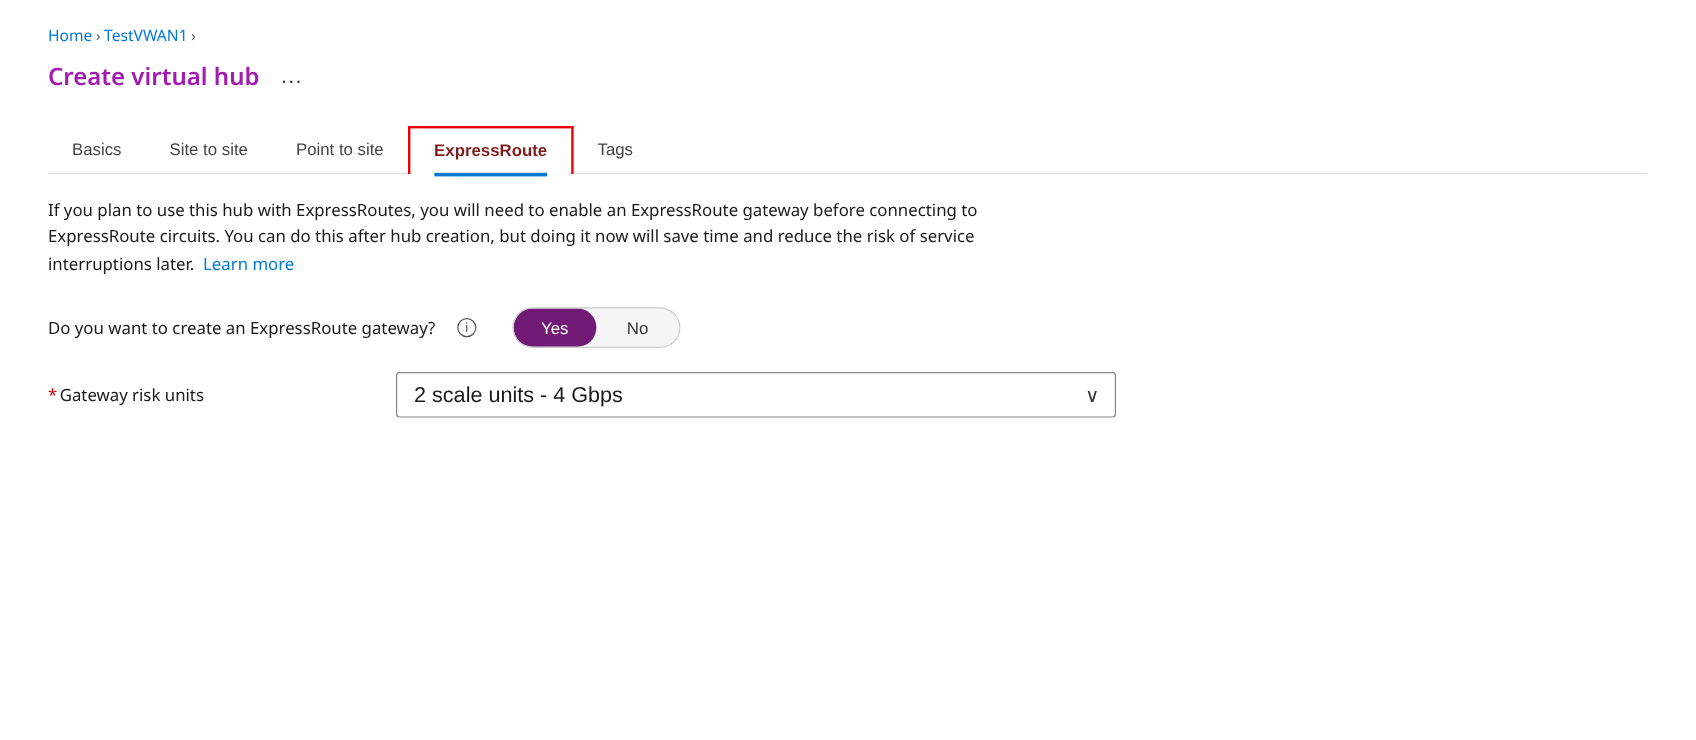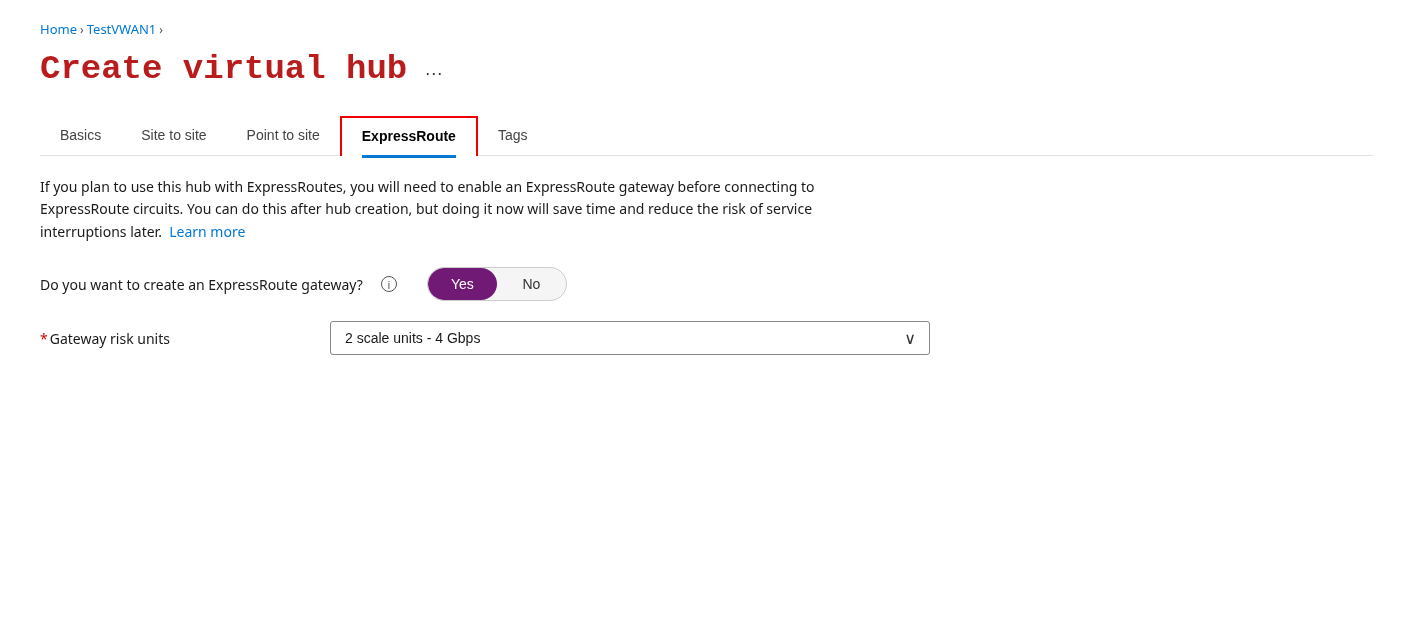--- a/index.html
+++ b/index.html
@@ -29,24 +29,23 @@
       color: #555;
       font-size: 12px;
     }
     .page-header {
       display: flex;
       align-items: center;
       gap: 12px;
       margin-bottom: 28px;
     }
     .page-title {
-      font-size: 34px;
+      font-size: 20px;
       font-weight: 600;
-      color: #b91c1c;
-      font-family: Liberation Mono, monospace;
+      color: #a21caf;
     }
     .ellipsis-btn {
       background: none;
       border: none;
       cursor: pointer;
       font-size: 18px;
       color: #333;
       padding: 2px 6px;
       letter-spacing: 1px;
     }
@@ -63,21 +62,21 @@
       font-size: 14px;
       color: #444;
       position: relative;
       white-space: nowrap;
       border: none;
       background: none;
       text-decoration: none;
     }
     .tab.active {
       font-weight: 600;
-      color: #000000;
+      color: #7f1d1d;
       border: 2px solid #e00;
       border-bottom: none;
       margin-bottom: -1px;
       background: #fff;
     }
     .tab.active::after {
       content: '';
       position: absolute;
       bottom: -2px;
       left: 20px;
@@ -173,21 +172,21 @@
     }
     .select-wrapper {
       position: relative;
       width: 600px;
     }
     .select-wrapper select {
       width: 100%;
       padding: 8px 40px 8px 14px;
       border: 1px solid #888;
       border-radius: 3px;
-      font-size: 14px;
+      font-size: 18px;
       color: #1a1a1a;
       background: #fff;
       appearance: none;
       -webkit-appearance: none;
       cursor: pointer;
     }
     .select-chevron {
       position: absolute;
       right: 14px;
       top: 50%;

